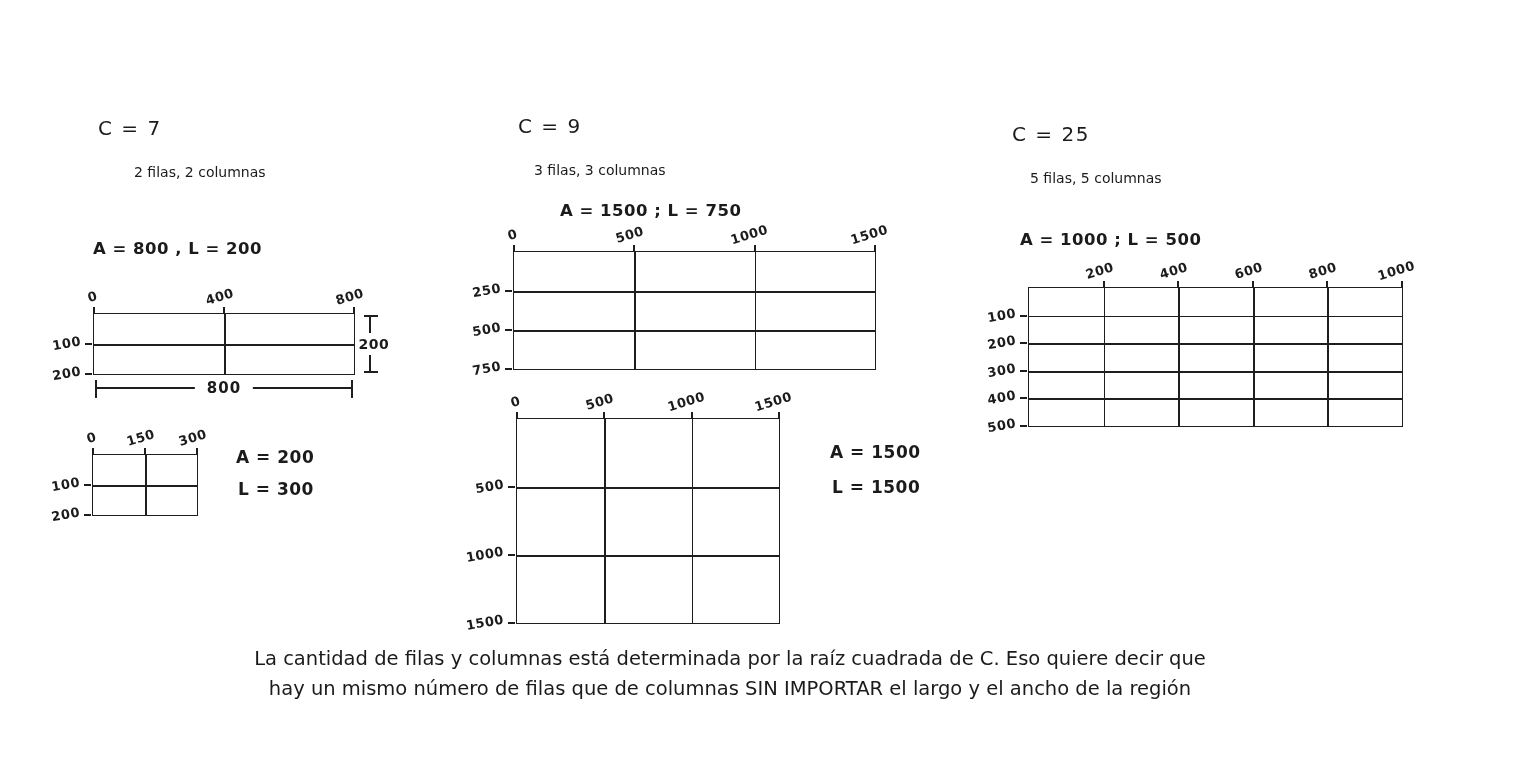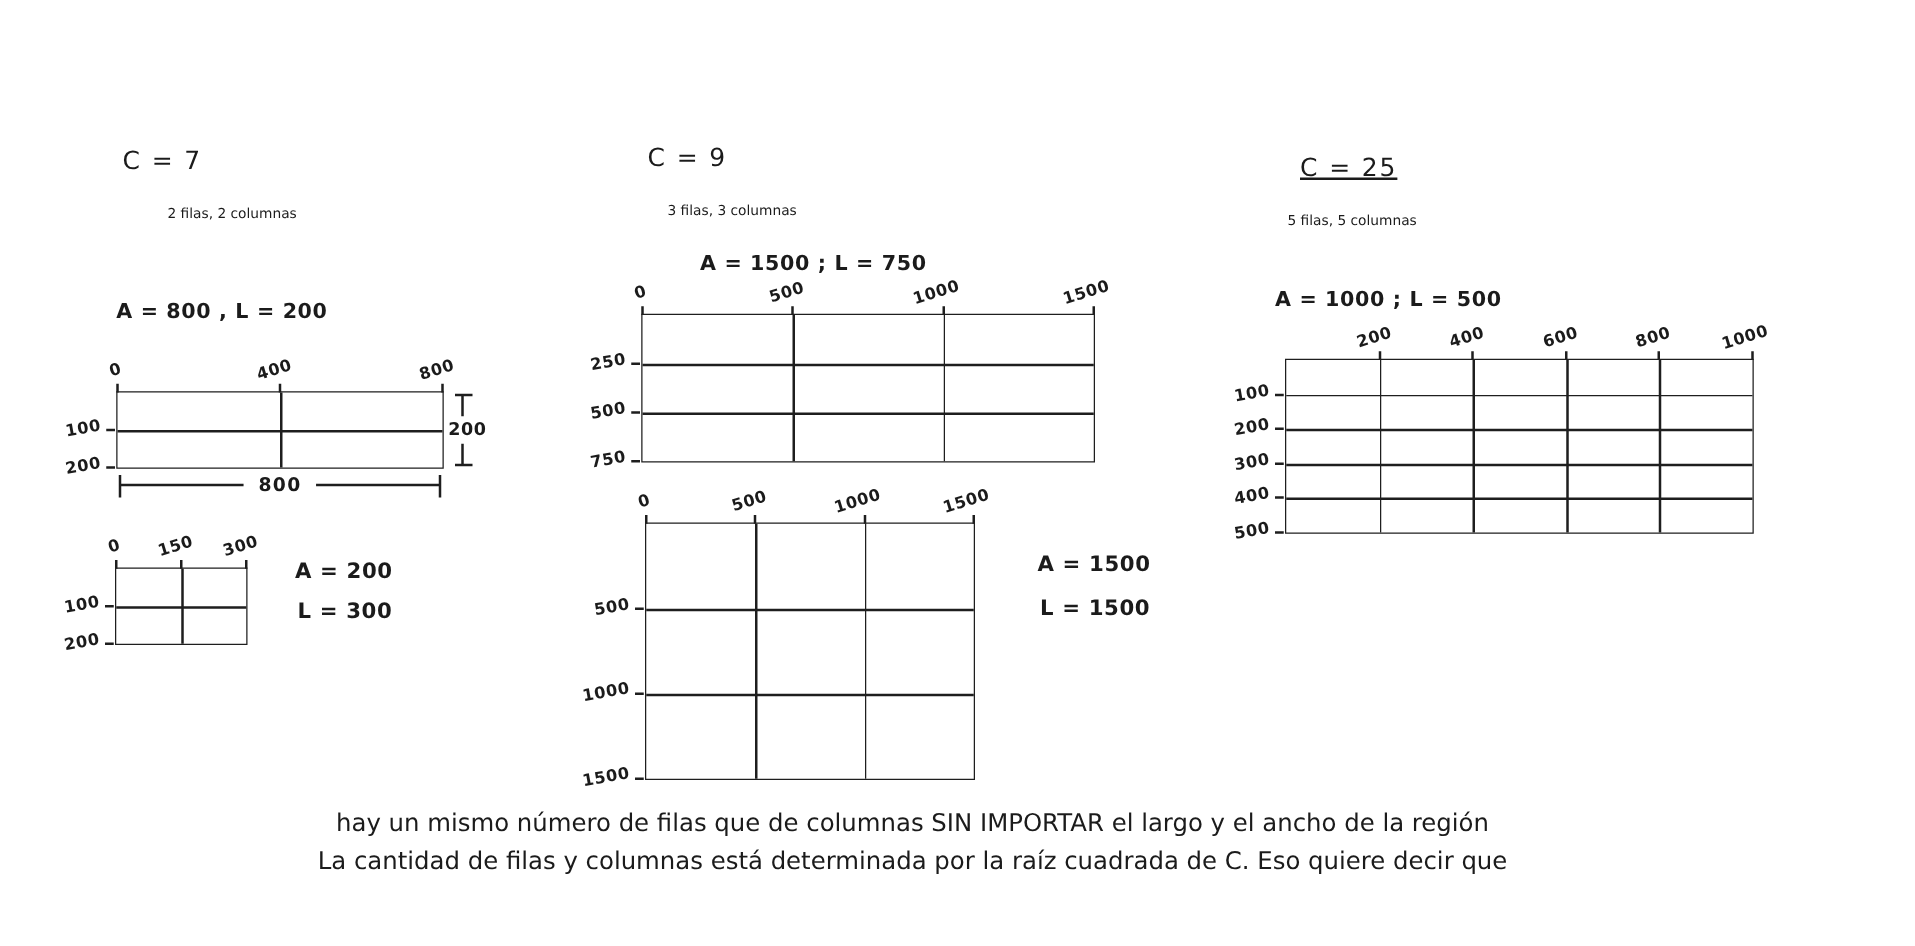--- a/index.html
+++ b/index.html
@@ -4,21 +4,21 @@
 <style>
   html,body{margin:0;padding:0;background:#ffffff;}
   body{width:1532px;height:757px;overflow:hidden;}
   .canvas{
     position:relative;width:1532px;height:757px;background:#ffffff;
     color:#1b1b1b;font-family:"DejaVu Sans",sans-serif;
   }
   .hand{position:absolute;white-space:nowrap;}
   .title{font-size:19px;letter-spacing:.3px;text-align:center;}
   .c-label{font-size:20px;letter-spacing:1.5px;}
-  .dims-label{font-size:11px;}
+  .dims-label{font-size:14px;}
   .params-label{font-size:16.5px;font-weight:bold;letter-spacing:.5px;}
   .side-label{font-size:17px;font-weight:bold;letter-spacing:.5px;}
   .footer{text-align:center;font-size:19.5px;line-height:30px;}
 
   .grid{position:absolute;border:1.8px solid #1e1e1e;box-sizing:border-box;}
   .grid .vline{position:absolute;top:0;bottom:0;width:1.8px;background:#1e1e1e;}
   .grid .hline{position:absolute;left:0;right:0;height:1.8px;background:#1e1e1e;}
   .grid .xtick{position:absolute;top:-7px;width:2px;height:7px;background:#1e1e1e;}
   .grid .xlabel{
     position:absolute;top:-25px;font-size:13px;font-weight:bold;
@@ -131,21 +131,21 @@
       <div class="ytick" style="top: calc(33.3333% - 1px);"></div>
       <div class="ylabel" style="top: 33.3333%;">500</div>
       <div class="ytick" style="top: calc(66.6667% - 1px);"></div>
       <div class="ylabel" style="top: 66.6667%;">1000</div>
       <div class="ytick" style="top: calc(100% - 1px);"></div>
       <div class="ylabel" style="top: 100%;">1500</div>
     </div>
   <div class="hand side-label" style="left:830px;top:442px;">A = 1500</div>
   <div class="hand side-label" style="left:832px;top:477px;">L = 1500</div>
 
-  <div class="hand c-label" style="left:1040px;top:122px;text-decoration:underline;">C = 25</div>
+  <div class="hand c-label" style="left:1012px;top:122px;">C = 25</div>
   <div class="hand dims-label" style="left:1030px;top:170px;">5 filas, 5 columnas</div>
   <div class="hand params-label" style="left:1020px;top:230px;">A = 1000  ;   L = 500</div>
   <div class="grid" style="left:1028px;top:287px;width:375px;height:140px;">
       <div class="vline" style="left: 20%;"></div>
       <div class="vline" style="left: 40%;"></div>
       <div class="vline" style="left: 60%;"></div>
       <div class="vline" style="left: 80%;"></div>
       <div class="hline" style="top: 20%;"></div>
       <div class="hline" style="top: 40%;"></div>
       <div class="hline" style="top: 60%;"></div>
@@ -166,17 +166,17 @@
       <div class="ylabel" style="top: 40%;">200</div>
       <div class="ytick" style="top: calc(60% - 1px);"></div>
       <div class="ylabel" style="top: 60%;">300</div>
       <div class="ytick" style="top: calc(80% - 1px);"></div>
       <div class="ylabel" style="top: 80%;">400</div>
       <div class="ytick" style="top: calc(100% - 1px);"></div>
       <div class="ylabel" style="top: 100%;">500</div>
     </div>
 
   <div class="hand footer" style="left:0px;top:644px;width:1460px;">
+    <div>La cantidad de filas y columnas está determinada por la raíz cuadrada de C. Eso quiere decir que</div>
     <div>hay un mismo número de filas que de columnas SIN IMPORTAR el largo y el ancho de la región</div>
-    <div>La cantidad de filas y columnas está determinada por la raíz cuadrada de C. Eso quiere decir que</div>
   </div>
 
 </div>
 
 </body></html>

